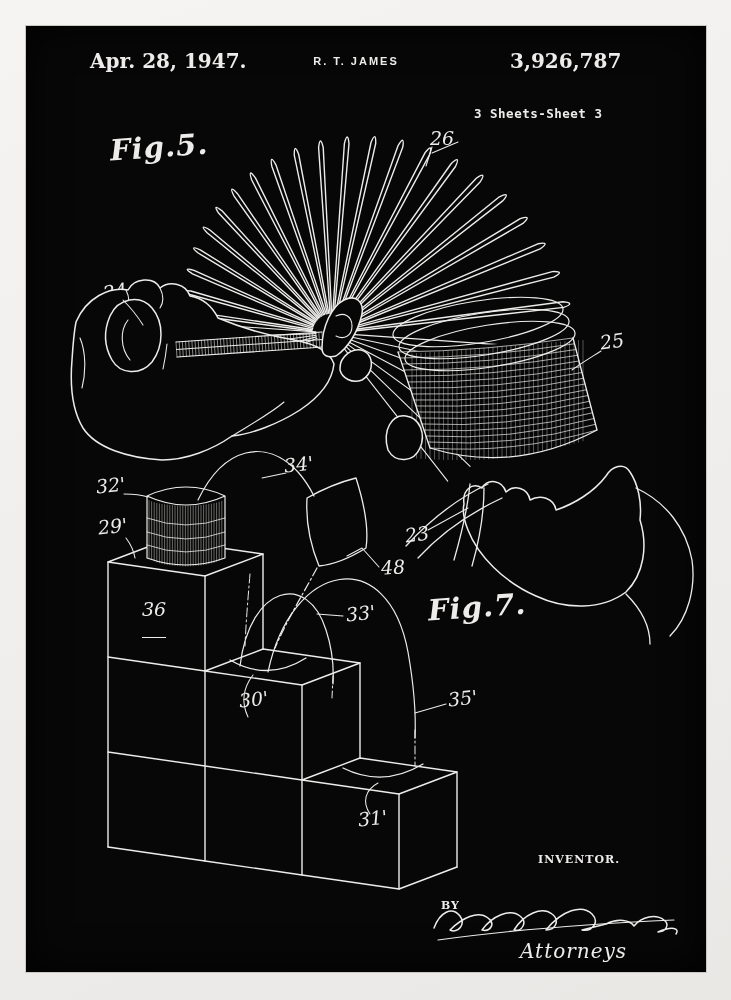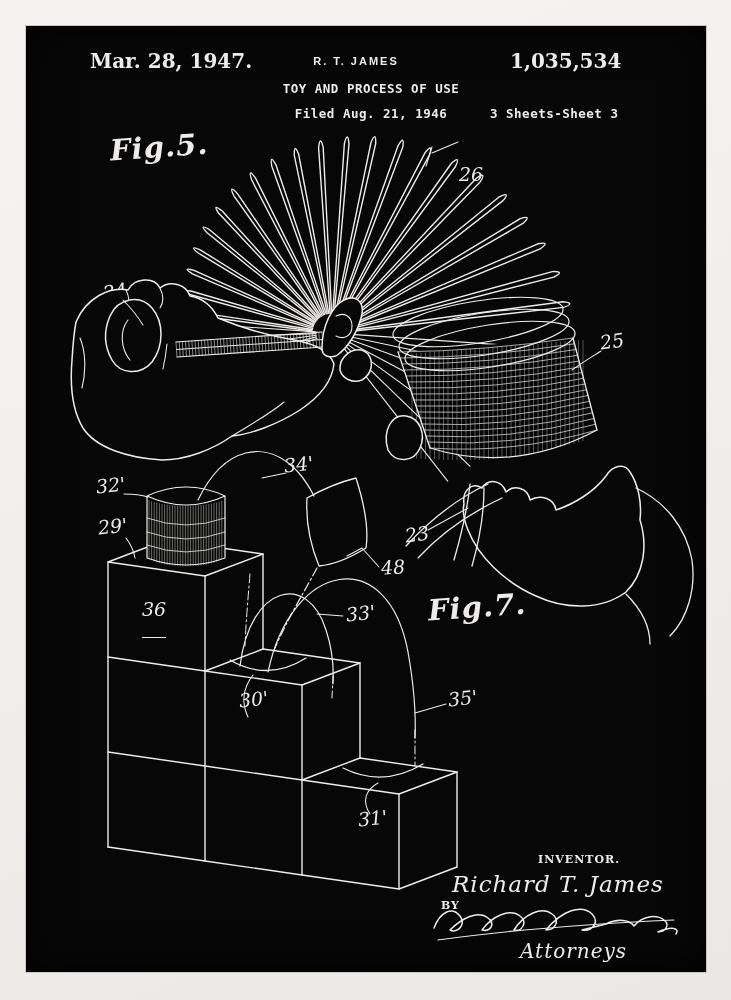--- a/index.html
+++ b/index.html
@@ -26,47 +26,44 @@
   .smallcaps{font-family:"DejaVu Serif",serif;font-weight:bold;font-size:11px;letter-spacing:1px;white-space:nowrap;}
   .u36{border-bottom:1.6px solid #edecea;padding-bottom:17px;}
   .ctr{text-align:center;}
 </style>
 </head>
 <body>
 
 <div class="frame-mat">
 <div class="poster">
 
-  <div class="slab" style="left:64px;top:23px;">Mar. 28, 1947.</div>
+  <div class="slab" style="left:64px;top:23px;">Apr. 28, 1947.</div>
   <div class="caps ctr" style="left:240px;top:29px;width:180px;">R. T. JAMES</div>
-  <div class="tw ctr" style="left:225px;top:55px;width:240px;">TOY AND PROCESS OF USE</div>
-  <div class="tw ctr" style="left:240px;top:80px;width:210px;">Filed Aug. 21, 1946</div>
-  <div class="slab" style="left:484px;top:23px;">1,035,534</div>
-  <div class="tw" style="left:464px;top:80px;">3 Sheets-Sheet 3</div>
+  <div class="slab" style="left:484px;top:23px;">3,926,787</div>
+  <div class="tw" style="left:448px;top:80px;">3 Sheets-Sheet 3</div>
 
   <div class="figlbl" style="left:84px;top:104px;transform:rotate(-4deg);">Fig.5.</div>
   <div class="figlbl" style="left:402px;top:564px;transform:rotate(-4deg);">Fig.7.</div>
 
-  <div class="hw" style="left:433px;top:101px;margin-top:36px;">26</div>
+  <div class="hw" style="left:404px;top:101px;">26</div>
   <div class="hw" style="left:77px;top:254px;transform:rotate(-10deg);">24</div>
   <div class="hw" style="left:118px;top:338px;transform:rotate(-8deg);">22</div>
   <div class="hw" style="left:574px;top:304px;transform:rotate(-8deg);">25</div>
   <div class="hw" style="left:379px;top:497px;transform:rotate(-8deg);">23</div>
   <div class="hw" style="left:70px;top:448px;transform:rotate(-6deg);">32'</div>
   <div class="hw" style="left:72px;top:489px;transform:rotate(-6deg);">29'</div>
   <div class="hw" style="left:258px;top:427px;transform:rotate(-6deg);">34'</div>
   <div class="hw" style="left:355px;top:530px;transform:rotate(-4deg);">48</div>
   <div class="hw" style="left:116px;top:572px;"><span class="u36" style="position:static;">36</span></div>
   <div class="hw" style="left:320px;top:576px;transform:rotate(-6deg);">33'</div>
   <div class="hw" style="left:213px;top:662px;transform:rotate(-6deg);">30'</div>
   <div class="hw" style="left:422px;top:661px;transform:rotate(-6deg);">35'</div>
   <div class="hw" style="left:332px;top:781px;transform:rotate(-6deg);">31'</div>
 
   <div class="smallcaps" style="left:432px;top:827px;width:162px;text-align:right;">INVENTOR.</div>
-  <div class="script-big" style="left:426px;top:845px;">Richard T. James</div>
   <div class="smallcaps" style="left:415px;top:873px;">BY</div>
   <div class="script-big" style="left:494px;top:901px;font-size:20px;margin-top:12px;">Attorneys</div>
 
   <svg class="art" width="680" height="946" viewBox="0 0 680 946" fill="none" stroke="#edecea" stroke-width="1.3" stroke-linecap="round" stroke-linejoin="round">
 
     <g>
       <g id="fan-petals" stroke-width="1.4">
             <path d="M286.1,305.0 L164.2,288.8 Q151.5,285.3 164.6,285.4 L286.3,303.5"></path>
             <path d="M286.6,302.3 L163.8,268.5 Q151.8,263.2 164.8,265.0 L287.0,300.8"></path>
             <path d="M287.4,299.7 L166.5,247.8 Q155.3,240.8 168.0,244.3 L288.0,298.3"></path>

